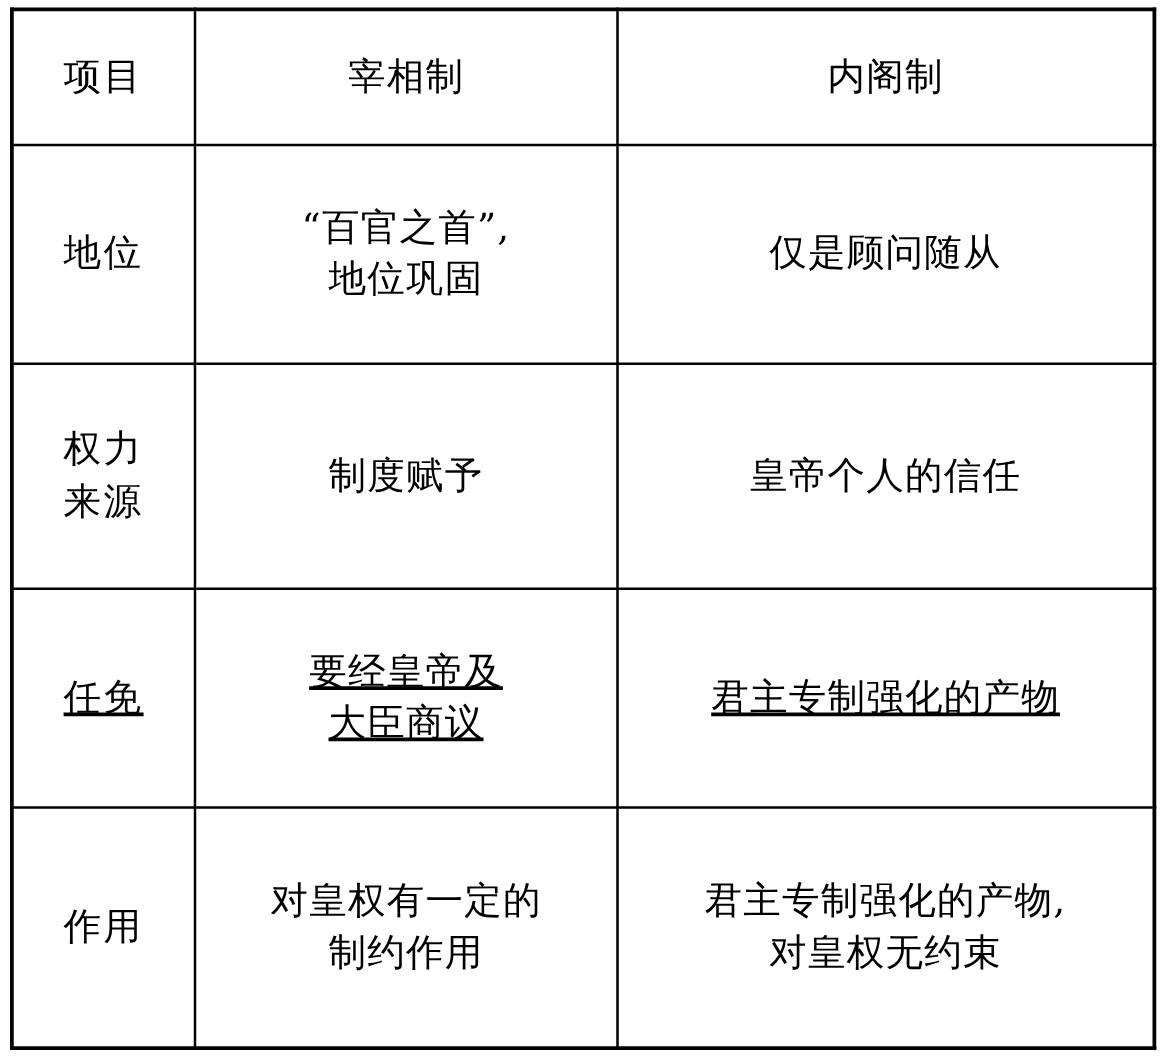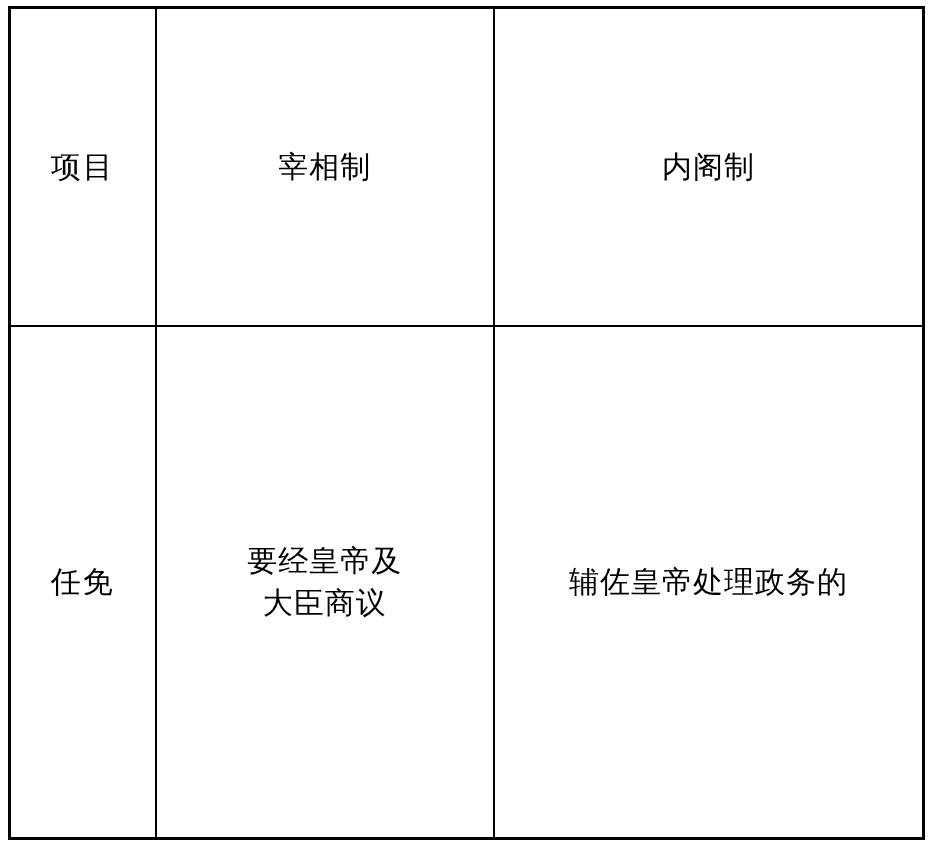--- a/index.html
+++ b/index.html
@@ -54,41 +54,60 @@
     letter-spacing: 2px;
   }
   table.compare tr.header td.label {
     letter-spacing: 2px;
   }
   
   tr.header { height: 9%; }
   tr.r1 { height: 14.5%; }
   tr.r2 { height: 15%; }
   tr.r3 { height: 14.5%; }
-  tr.r4 { height: 14.5%; }
+  tr.r4 { height: 14.5%; text-decoration: underline; }
   tr.r5 { height: 16%; }
   tr.r6 { height: 16%; }
 </style>
 </head>
 <body>
 
 <div class="page">
   <table class="compare">
     <colgroup>
       <col class="c0">
       <col class="c1">
       <col class="c2">
     </colgroup>
     <tbody>
       <tr class="header">
         <td class="label">项目</td>
         <td>宰相制</td>
         <td>内阁制</td>
       </tr>
+      <tr class="r1">
+        <td class="label">地位</td>
+        <td>“百官之首”,
+地位巩固</td>
+        <td>仅是顾问随从</td>
+      </tr>
+      <tr class="r2">
+        <td class="label">权力
+来源</td>
+        <td>制度赋予</td>
+        <td>皇帝个人的信任</td>
+      </tr>
       <tr class="r4">
         <td class="label">任免</td>
         <td>要经皇帝及
 大臣商议</td>
-        <td>辅佐皇帝处理政务的</td>
+        <td>君主专制强化的产物</td>
+      </tr>
+      <tr class="r6">
+        <td class="label">作用</td>
+        <td>对皇权有一定的
+制约作用</td>
+        <td>君主专制强化的产物,
+对皇权无约束</td>
       </tr>
     </tbody>
   </table>
 </div>
 
 </body></html>

